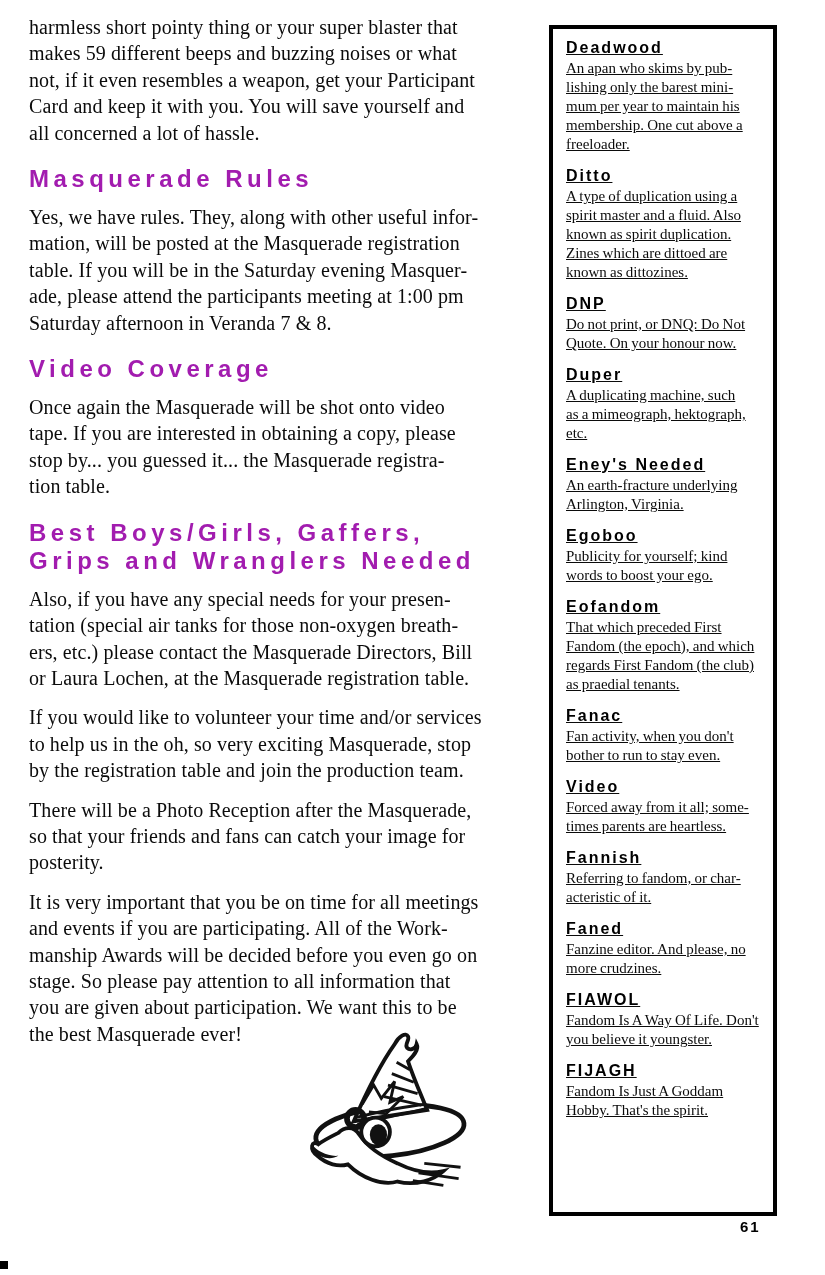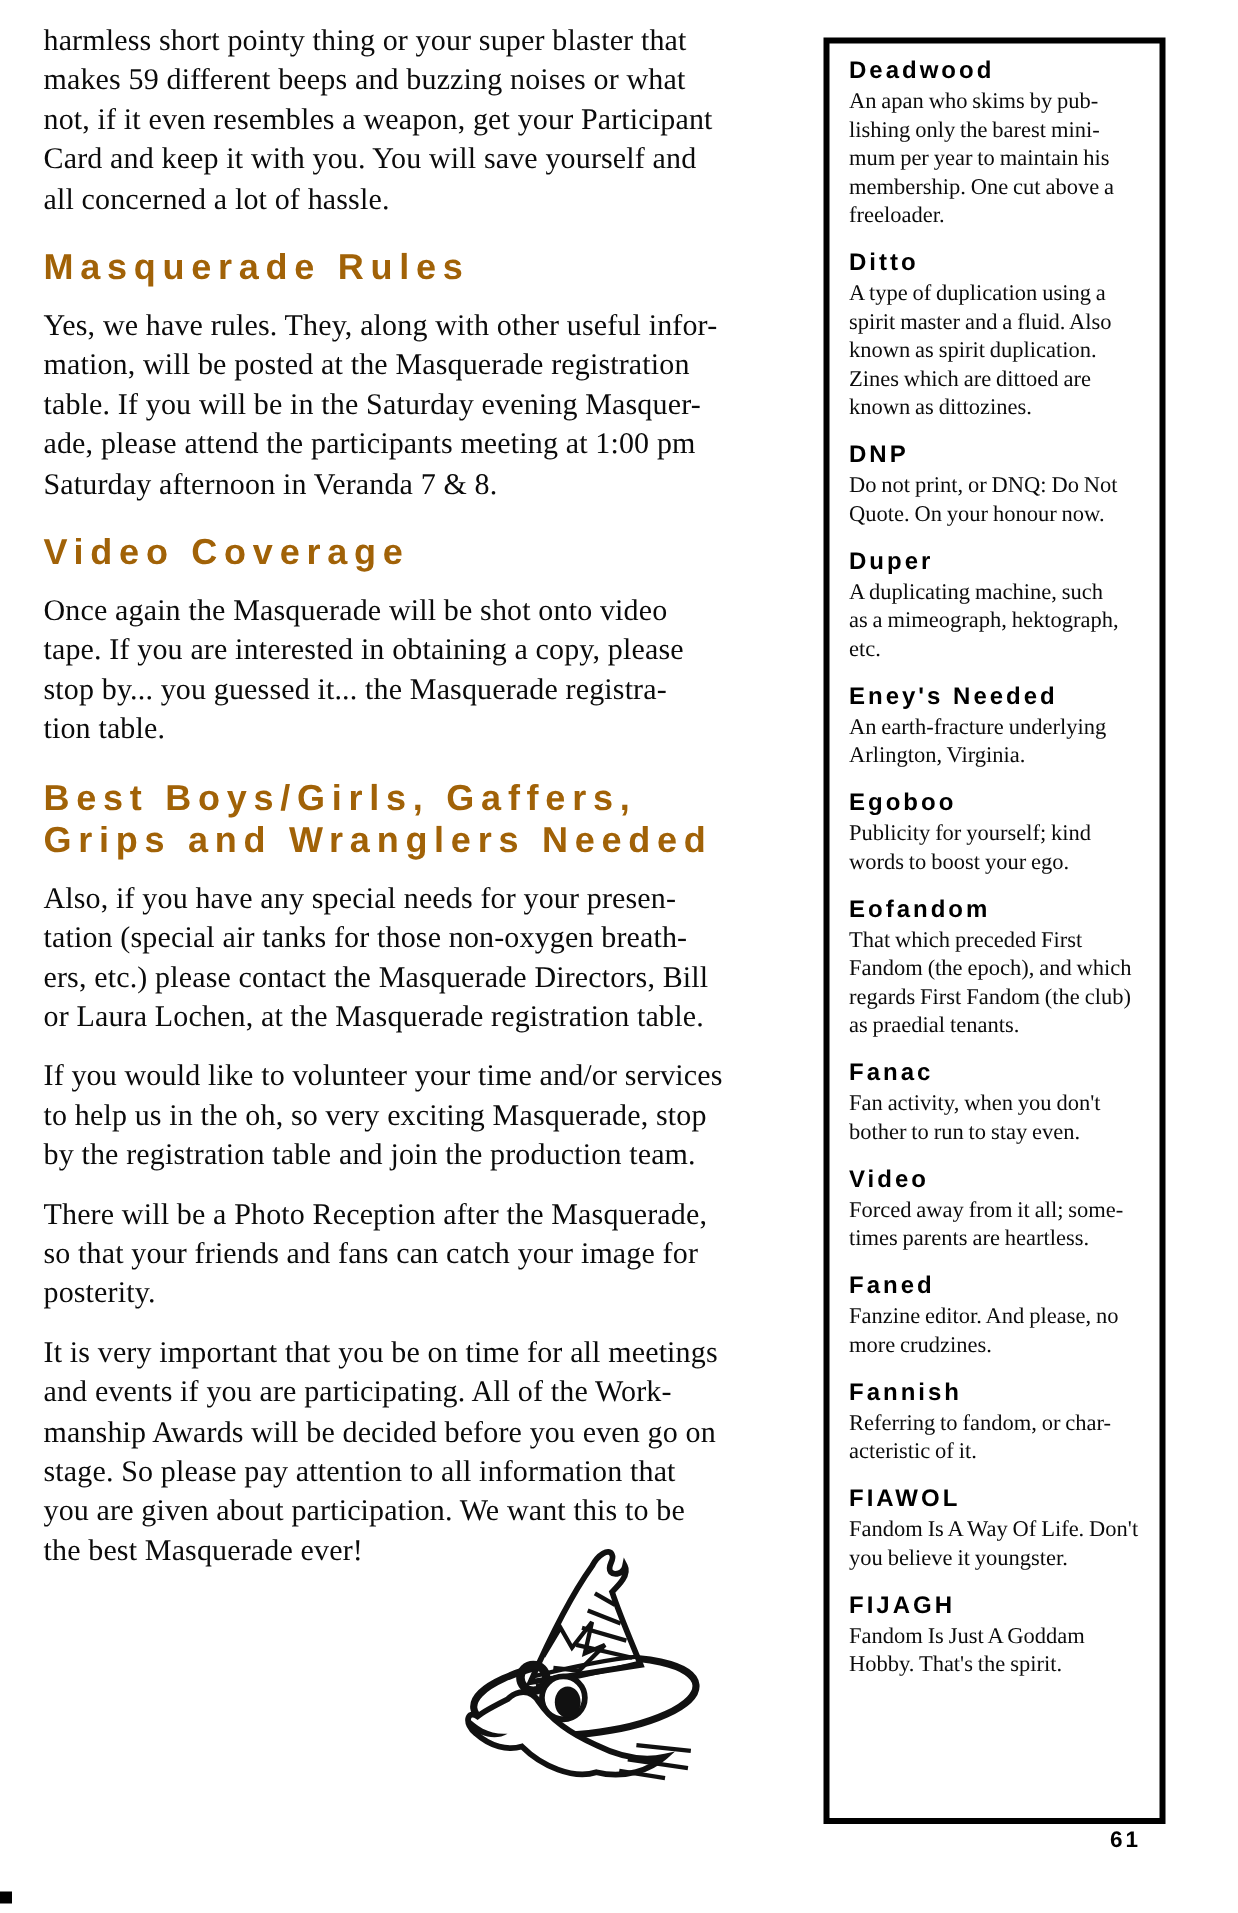--- a/index.html
+++ b/index.html
@@ -11,28 +11,28 @@
   .main-col{position:absolute;left:29px;top:14px;width:496px;}
   .body-para{
     font-family:"Liberation Serif", serif;
     font-size:20px;line-height:26.4px;
     white-space:pre-line;margin:0 0 13px 0;letter-spacing:0.1px;
   }
   .tech-heading{
     font-family:"Liberation Sans", sans-serif;
     font-weight:bold;font-size:24px;line-height:28px;
     letter-spacing:4.5px;white-space:pre-line;
-    margin:19px 0 11px 0;color:#a16207;
+    margin:19px 0 11px 0;color:#a21caf;
   }
   .glossary{
     position:absolute;left:549px;top:25px;width:228px;height:1191px;
     border:4px solid #000;box-sizing:border-box;
     padding:9px 9px 8px 13px;background:#fff;
   }
-  .entry{margin:0 0 12px 0;}
+  .entry{margin:0 0 12px 0;text-decoration:underline;}
   .entry .term{
     font-family:"Liberation Sans", sans-serif;font-weight:bold;
     font-size:16px;line-height:19px;letter-spacing:2px;
     margin:0 0 2px 0;color:#000;
   }
   .entry .definition{
     font-family:"Liberation Serif", serif;
     font-size:15px;line-height:19px;white-space:pre-line;
     margin:0;word-spacing:-0.5px;
   }
@@ -174,30 +174,30 @@
       <h3 class="term">Fanac</h3>
       <p class="definition">Fan activity, when you don't
 bother to run to stay even.</p>
     </div>
     <div class="entry">
       <h3 class="term">Video</h3>
       <p class="definition">Forced away from it all; some-
 times parents are heartless.</p>
     </div>
     <div class="entry">
+      <h3 class="term">Fannish</h3>
+      <p class="definition">Referring to fandom, or char-
+acteristic of it.</p>
+    </div>
+    <div class="entry">
       <h3 class="term">Faned</h3>
       <p class="definition">Fanzine editor. And please, no
 more crudzines.</p>
     </div>
     <div class="entry">
-      <h3 class="term">Fannish</h3>
-      <p class="definition">Referring to fandom, or char-
-acteristic of it.</p>
-    </div>
-    <div class="entry">
       <h3 class="term">FIAWOL</h3>
       <p class="definition">Fandom Is A Way Of Life. Don't
 you believe it youngster.</p>
     </div>
     <div class="entry">
       <h3 class="term">FIJAGH</h3>
       <p class="definition">Fandom Is Just A Goddam
 Hobby. That's the spirit.</p>
     </div>
   </aside>

